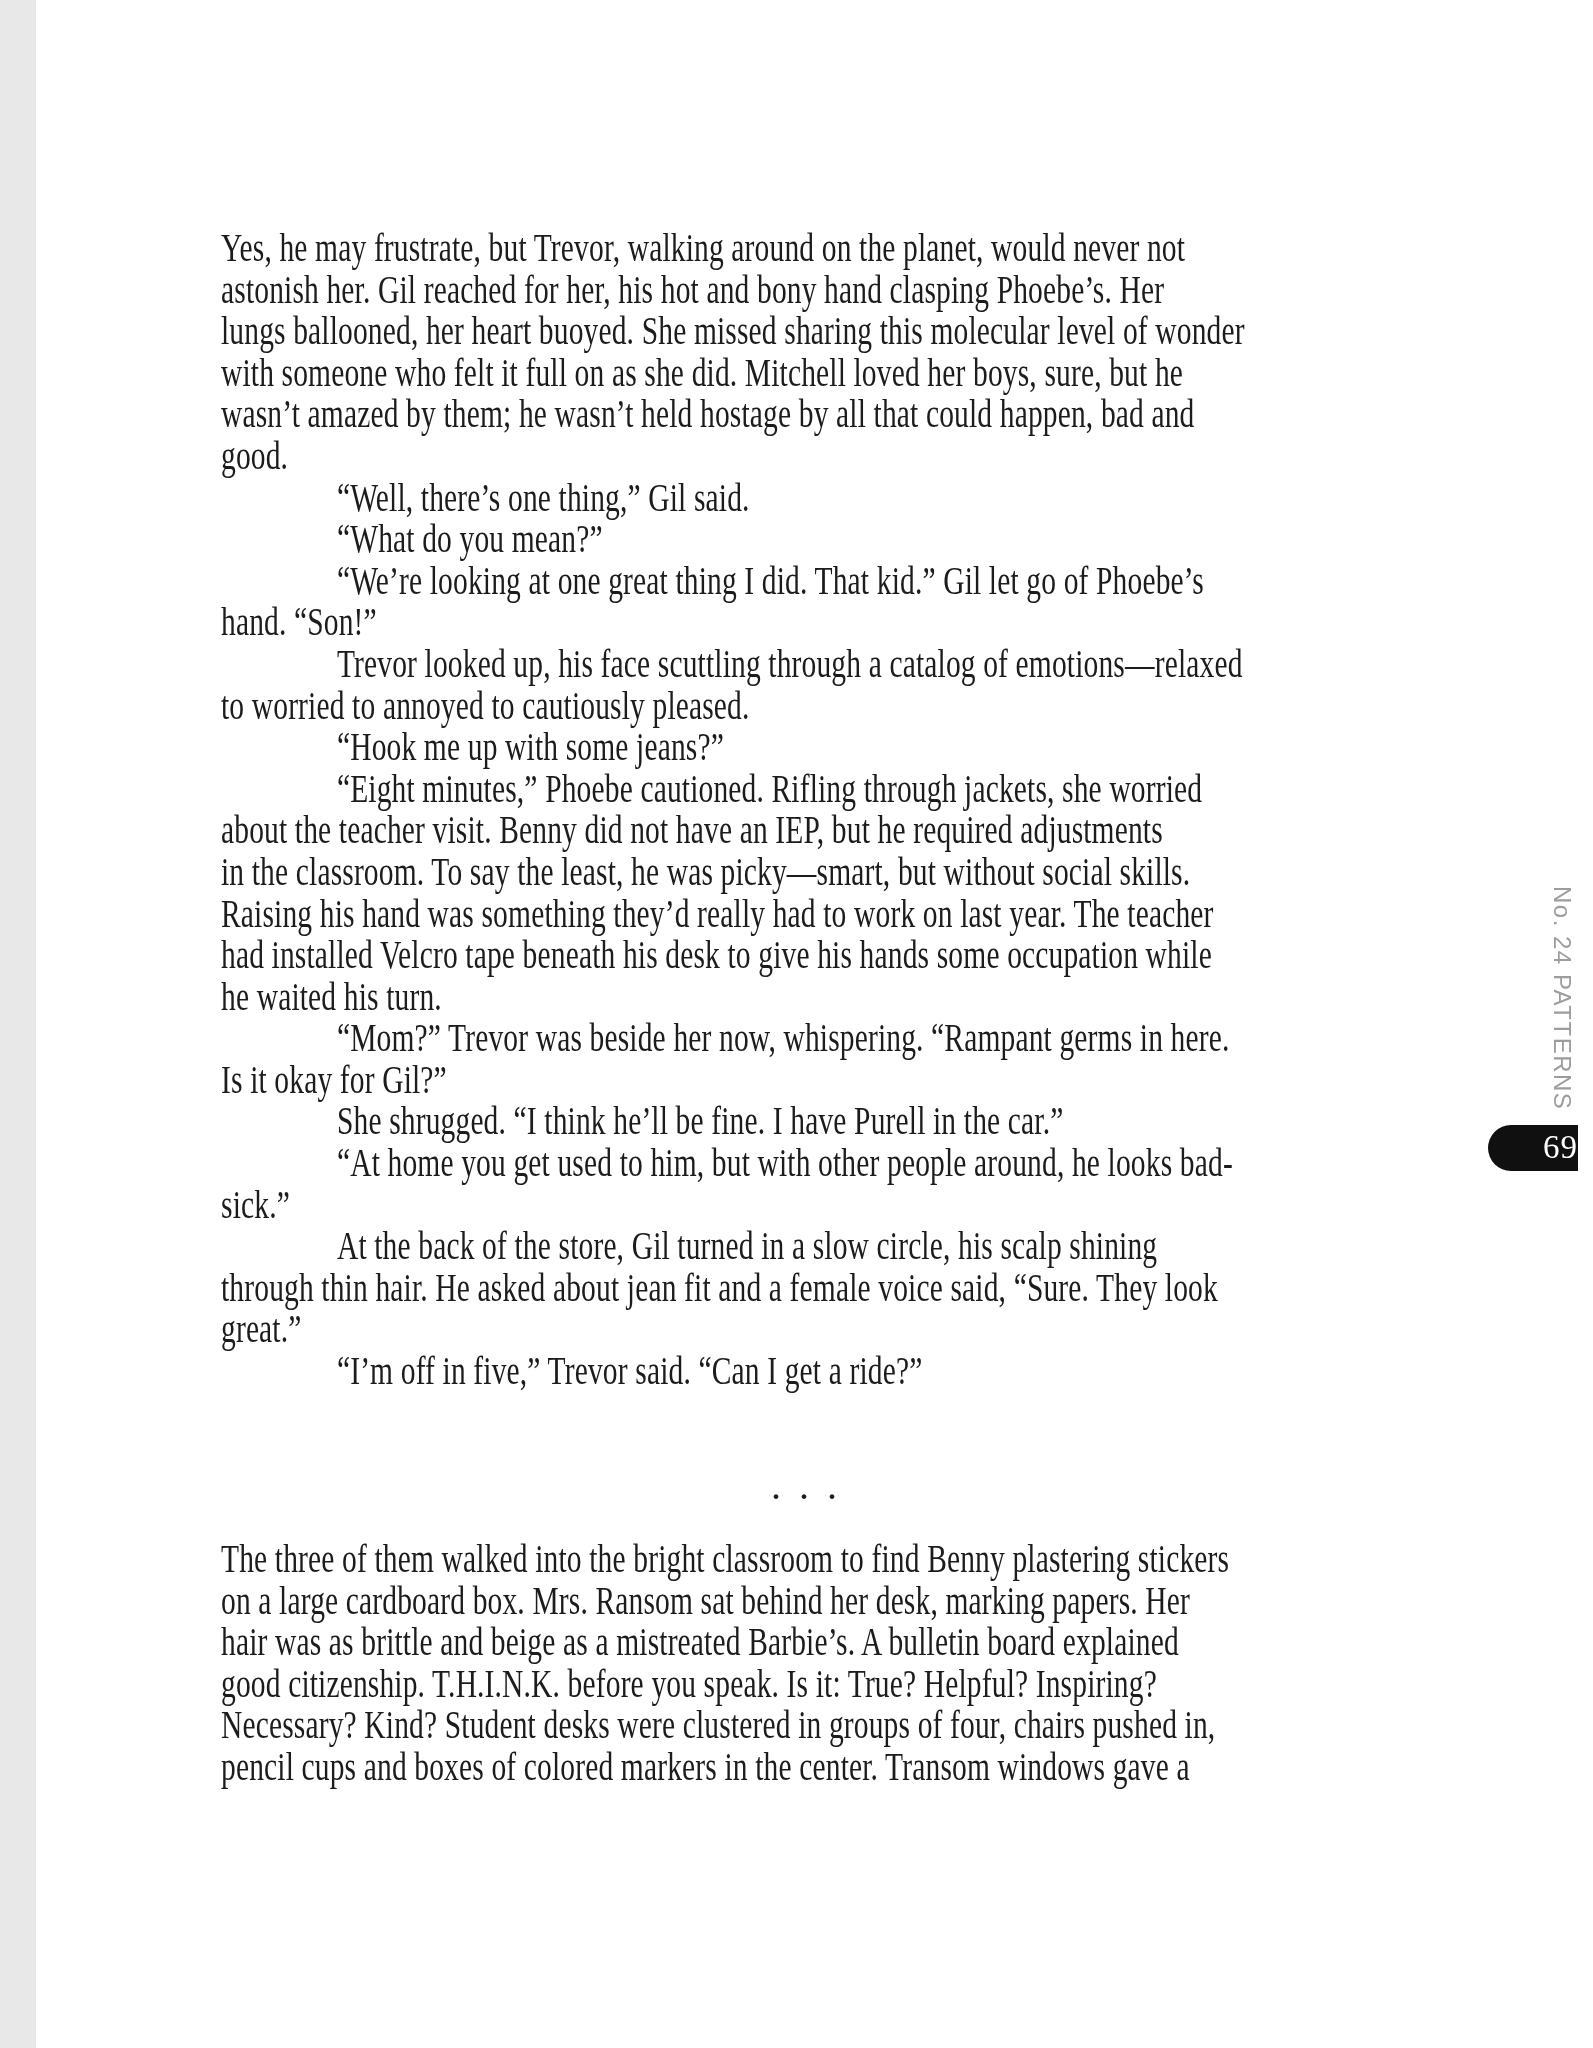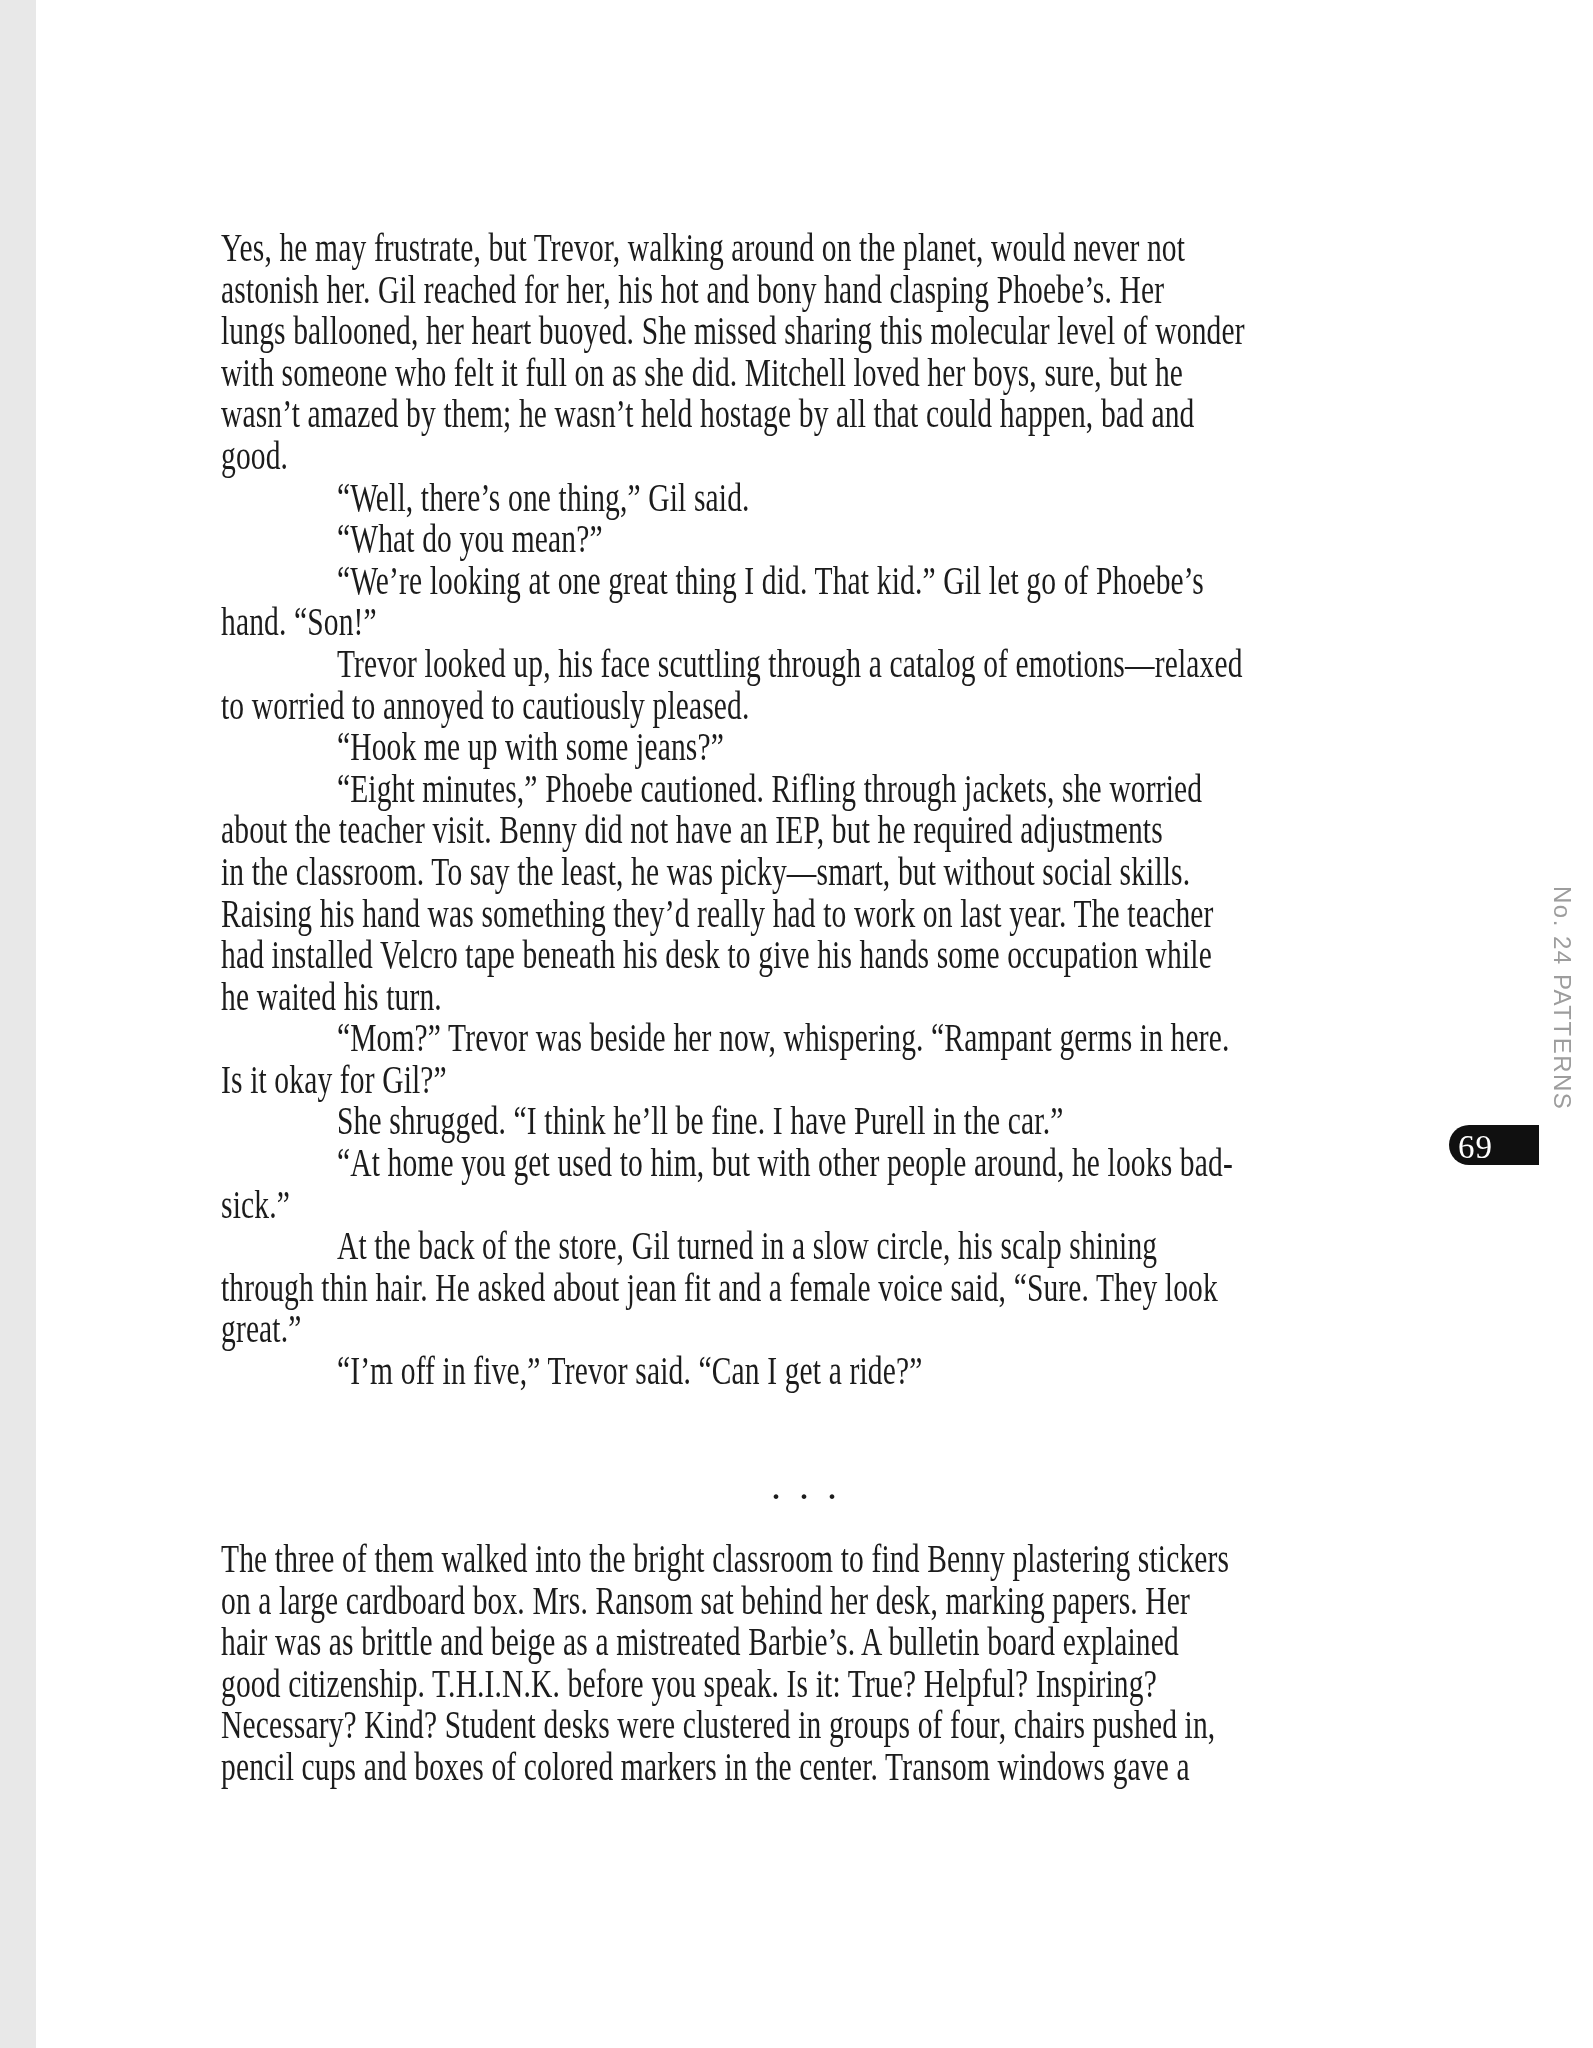--- a/index.html
+++ b/index.html
@@ -46,24 +46,25 @@
     writing-mode:vertical-rl;
     font-family:"Liberation Sans", sans-serif;
     font-size:24px;
     letter-spacing:1.5px;
     color:#9d9d9d;
     white-space:nowrap;
   }
 
   .page-pill {
     position:absolute;
-    left:1413px; top:1125px;
-    width:90px; height:40px;
+    left:1452px; top:1125px;
+    width:90px; height:46px;
     background:#101010;
     border-radius:23px 0 0 23px;
+    text-align:right;
   }
   .page-pill .num {
     display:block;
     padding-left:9px;
     font-family:"Liberation Serif", serif;
     font-size:33px;
     line-height:45px;
     color:#ffffff;
     letter-spacing:1px;
   }

